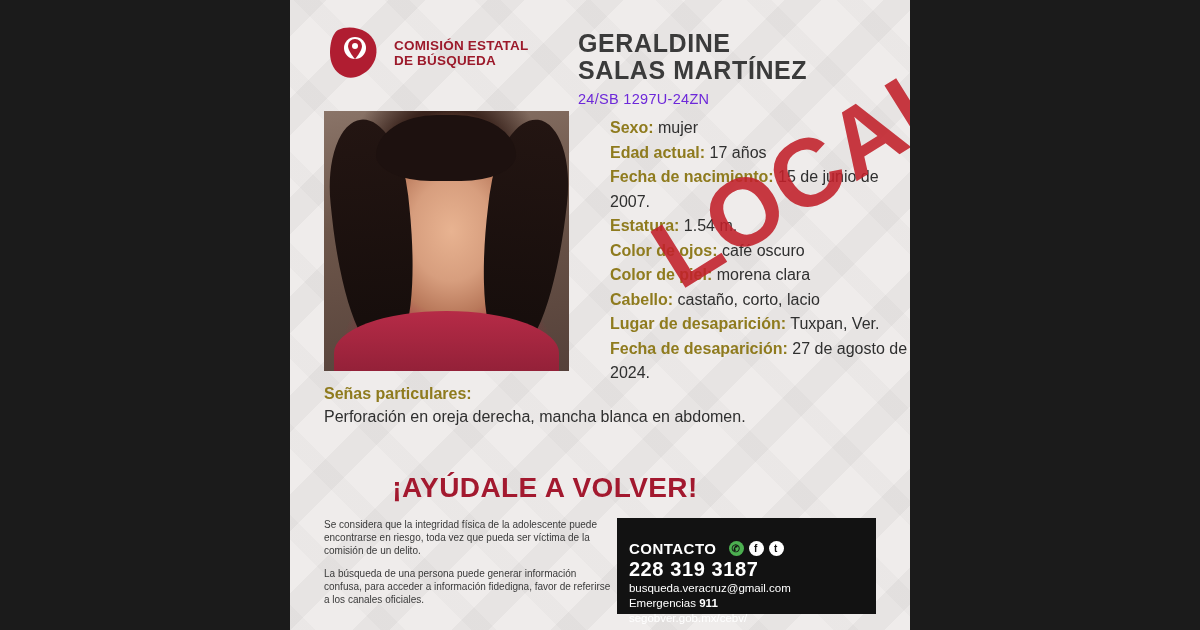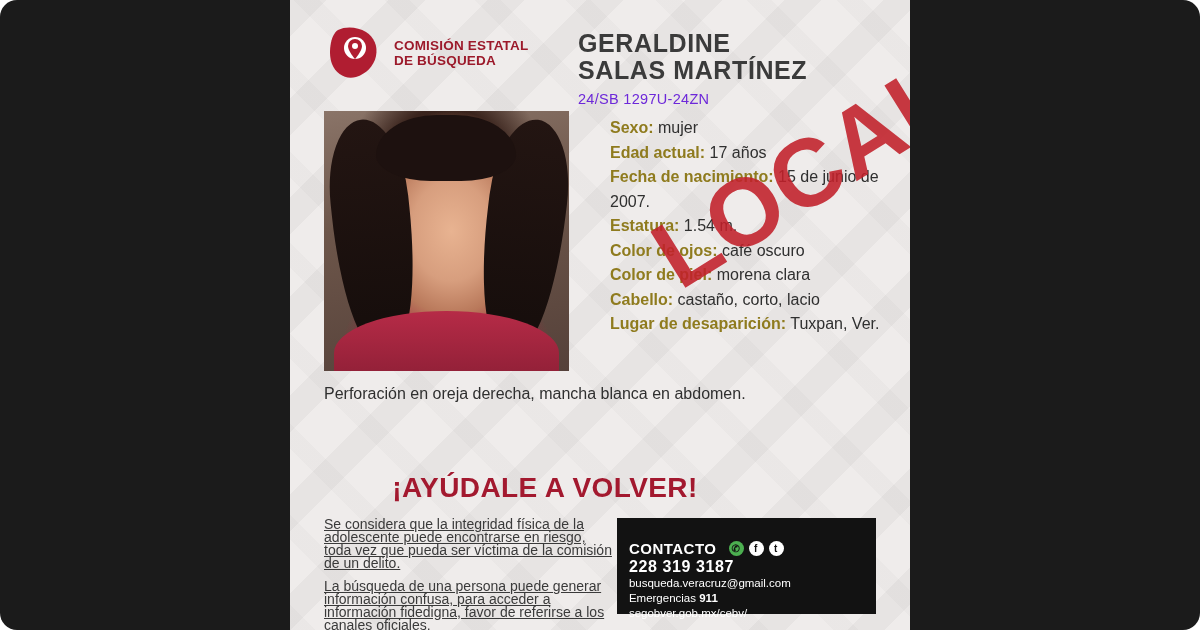--- a/index.html
+++ b/index.html
@@ -12,21 +12,20 @@
     overflow: hidden;
     background: #ffffff;
     font-family: "Liberation Sans", sans-serif;
   }
   .screen {
     position: relative;
     width: 1200px;
     height: 630px;
     background: #ffffff;
     overflow: hidden;
-    border-radius: 17px;
   }
   
   .side-bar {
     position: absolute;
     top: 0;
     height: 630px;
     background: #1b1b1b;
   }
   .side-bar.left { left: 0; width: 290px; }
   .side-bar.right { left: 910px; width: 290px; }
@@ -198,24 +197,23 @@
     position: absolute;
     left: 34px;
     top: 518px;
     width: 552px;
     height: 96px;
     display: flex;
   }
   .legal {
     width: 292px;
     padding-right: 2px;
-    font-size: 14px;
+    font-size: 10px;
     line-height: 13px;
     color: #3a3a3a;
-    text-decoration: underline;
   }
   .legal p { margin: 0 0 10px 0; }
   .contact-box {
     width: 260px;
     background: #121212;
     color: #ffffff;
     padding: 8px 10px 8px 12px;
     box-sizing: border-box;
   }
   .contact-head {
@@ -240,21 +238,21 @@
     align-items: center;
     justify-content: center;
     font-size: 10px;
     font-weight: bold;
     color: #121212;
   }
   .ic-wa { background: #4caf50; color: #fff; }
   .ic-fb { background: #ffffff; color: #121212; }
   .ic-tw { background: #ffffff; color: #121212; }
   .phone {
-    font-size: 16px;
+    font-size: 20px;
     font-weight: bold;
     letter-spacing: 0.6px;
     margin-top: 1px;
   }
   .cmail, .cweb {
     font-size: 11.5px;
     line-height: 15px;
   }
   .cemerg {
     font-size: 11.5px;
@@ -326,23 +324,25 @@
 
     <div class="details">
       <div class="row"><span class="lbl">Sexo:</span> <span class="val">mujer</span></div>
       <div class="row"><span class="lbl">Edad actual:</span> <span class="val">17 años</span></div>
       <div class="row"><span class="lbl">Fecha de nacimiento:</span> <span class="val">15 de junio de 2007.</span></div>
       <div class="row"><span class="lbl">Estatura:</span> <span class="val">1.54 m.</span></div>
       <div class="row"><span class="lbl">Color de ojos:</span> <span class="val">café oscuro</span></div>
       <div class="row"><span class="lbl">Color de piel:</span> <span class="val">morena clara</span></div>
       <div class="row"><span class="lbl">Cabello:</span> <span class="val">castaño, corto, lacio</span></div>
       <div class="row"><span class="lbl">Lugar de desaparición:</span> <span class="val">Tuxpan, Ver.</span></div>
+      <div class="row"><span class="lbl">Fecha de desaparición:</span> <span class="val">27 de agosto de 2024.</span></div>
     </div>
 
     <div class="senas">
+      <span class="lbl">Señas particulares:</span>
       <span class="val">Perforación en oreja derecha, mancha blanca en abdomen.</span>
     </div>
 
     <div class="slogan">¡AYÚDALE A VOLVER!</div>
 
     <div class="footer">
       <div class="legal">
         <p>Se considera que la integridad física de la adolescente puede encontrarse en riesgo, toda vez que pueda ser víctima de la comisión de un delito.</p>
         <p>La búsqueda de una persona puede generar información confusa, para acceder a información fidedigna, favor de referirse a los canales oficiales.</p>
       </div>

